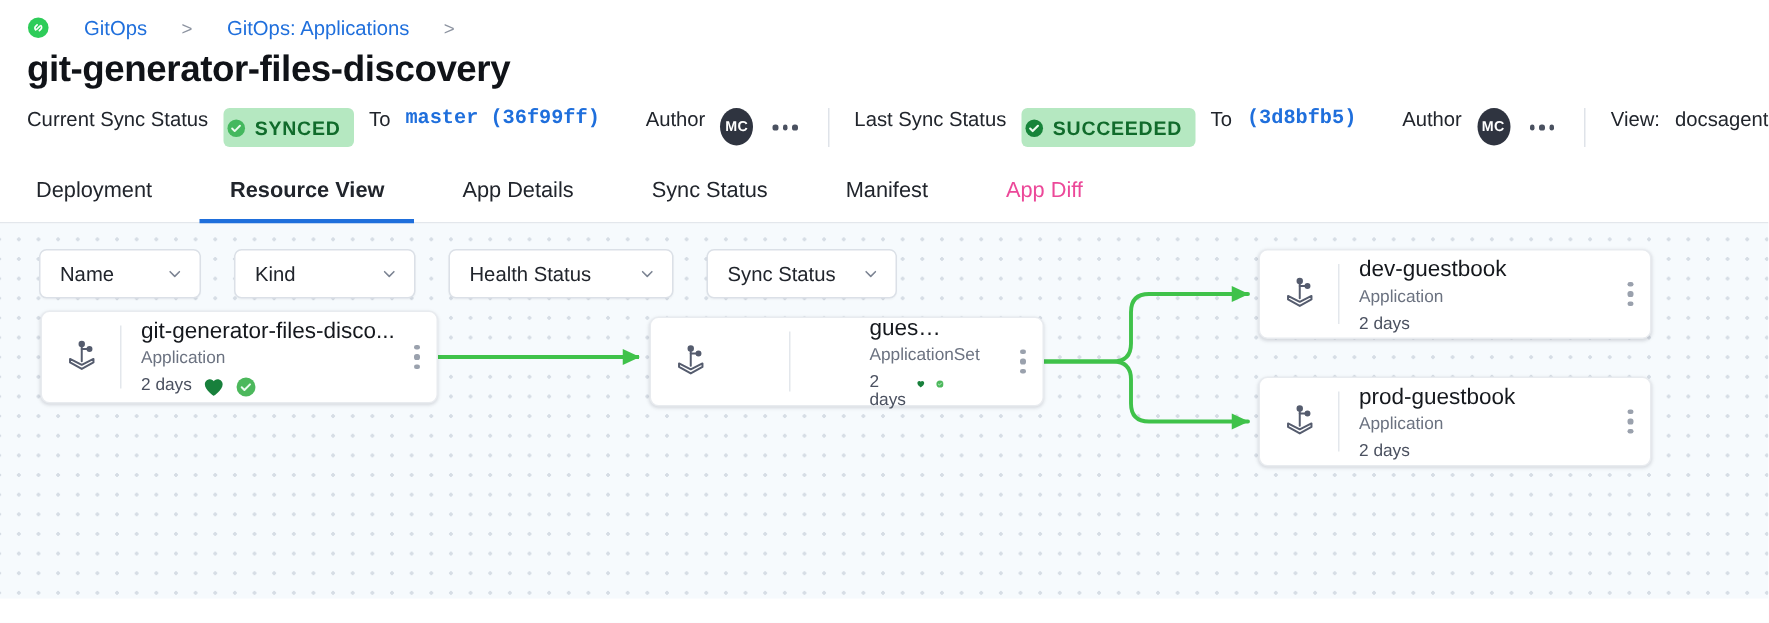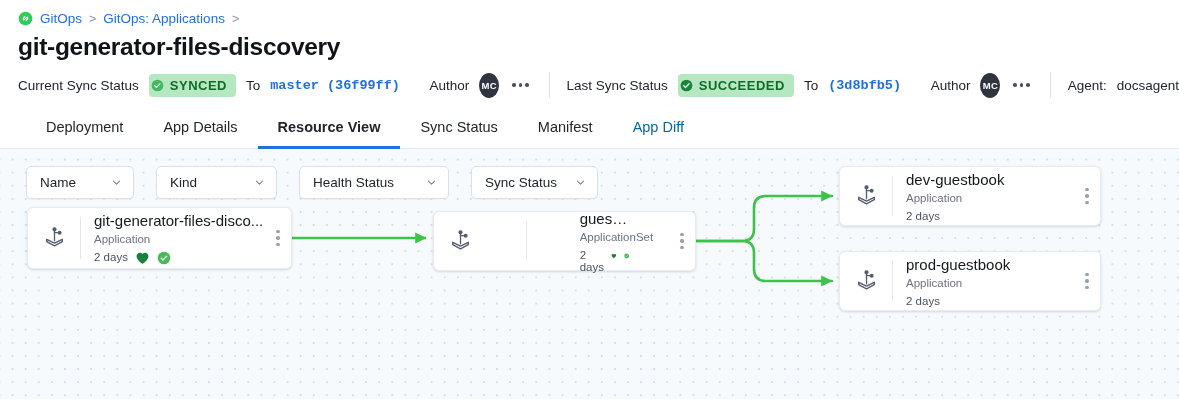--- a/index.html
+++ b/index.html
@@ -6,40 +6,40 @@
   html, body {
     width: 1179px; height: 415px;
     font-family: "Liberation Sans", sans-serif;
     background: #ffffff;
     color: #15181d;
     overflow: hidden;
   }
 
   
   .breadcrumb {
-    display: flex; align-items: center; gap: 7px;
+    display: flex; align-items: center; gap: 23px;
     padding: 11px 0 0 18px;
     font-size: 13.5px;
   }
   .bc-icon { width: 15px; height: 15px; flex: 0 0 auto; display: block; }
   .bc-link { color: #1f6fdc; text-decoration: none; white-space: nowrap; }
   .bc-sep { color: #8c93a0; font-size: 12.5px; }
 
   
   .page-title {
     padding: 7px 0 0 18px;
     font-size: 24.5px;
     font-weight: bold;
     letter-spacing: -0.3px;
     color: #101318;
   }
 
   
   .status-bar {
-    display: flex; align-items: center;
+    display: flex; 
     padding: 11px 0 11px 18px;
     gap: 10px;
     font-size: 13.5px;
     color: #21252c;
     white-space: nowrap;
   }
   .sb-label { color: #21252c; }
   .badge {
     display: inline-flex; align-items: center; gap: 6px;
     background: #b5e8c1;
@@ -64,36 +64,36 @@
     display: inline-flex; align-items: center; gap: 3px;
     padding: 4px 3px; cursor: pointer;
   }
   .dots-h i { width: 3.5px; height: 3.5px; border-radius: 50%; background: #4a5160; display: block; }
   .sb-divider { width: 1px; height: 26px; background: #dfe3e9; margin: 0 7px; }
   .sb-gap { width: 12px; }
 
   
   .tabs {
     display: flex; align-items: flex-end;
-    gap: 0;
-    padding-left: 26px;
+    gap: 12px;
+    padding-left: 4px;
     border-bottom: 1px solid #e3e7ec;
     background: #ffffff;
   }
   .tab {
     padding: 10px 20px 11px 20px;
     font-size: 14.5px;
     color: #21252c;
     cursor: pointer;
     border-bottom: 3px solid transparent;
     margin-bottom: -1px;
     white-space: nowrap;
   }
   .tab.active { font-weight: bold; border-bottom-color: #1f6fdc; }
-  .tab.disabled { color: #0369a1; cursor: default; }
+  .tab.disabled { color: #ec4899; cursor: default; }
 
   
   .canvas {
     position: relative;
     width: 1179px;
     height: 250px;
     background-color: #f6fafd;
     background-image: radial-gradient(#d6dde5 1.1px, transparent 1.1px);
     background-size: 13.1px 13.1px;
     background-position: 6px 4px;
@@ -221,28 +221,28 @@
   <span class="sb-label">Author</span>
   <span class="avatar">MC</span>
   <span class="dots-h">
       <i></i>
       <i></i>
       <i></i>
     </span>
 
   <span class="sb-divider"></span>
 
-  <span class="sb-label">Agent:</span>
+  <span class="sb-label">View:</span>
   <span class="sb-label">docsagent</span>
 </div>
 
 <div class="tabs">
   <div class="tab">Deployment</div>
+  <div class="tab active">Resource View</div>
   <div class="tab">App Details</div>
-  <div class="tab active">Resource View</div>
   <div class="tab">Sync Status</div>
   <div class="tab">Manifest</div>
   <div class="tab disabled">App Diff</div>
 </div>
 
 <div class="canvas">
 
   <div class="filters">
     <div class="select w1">
       <span>Name</span>

